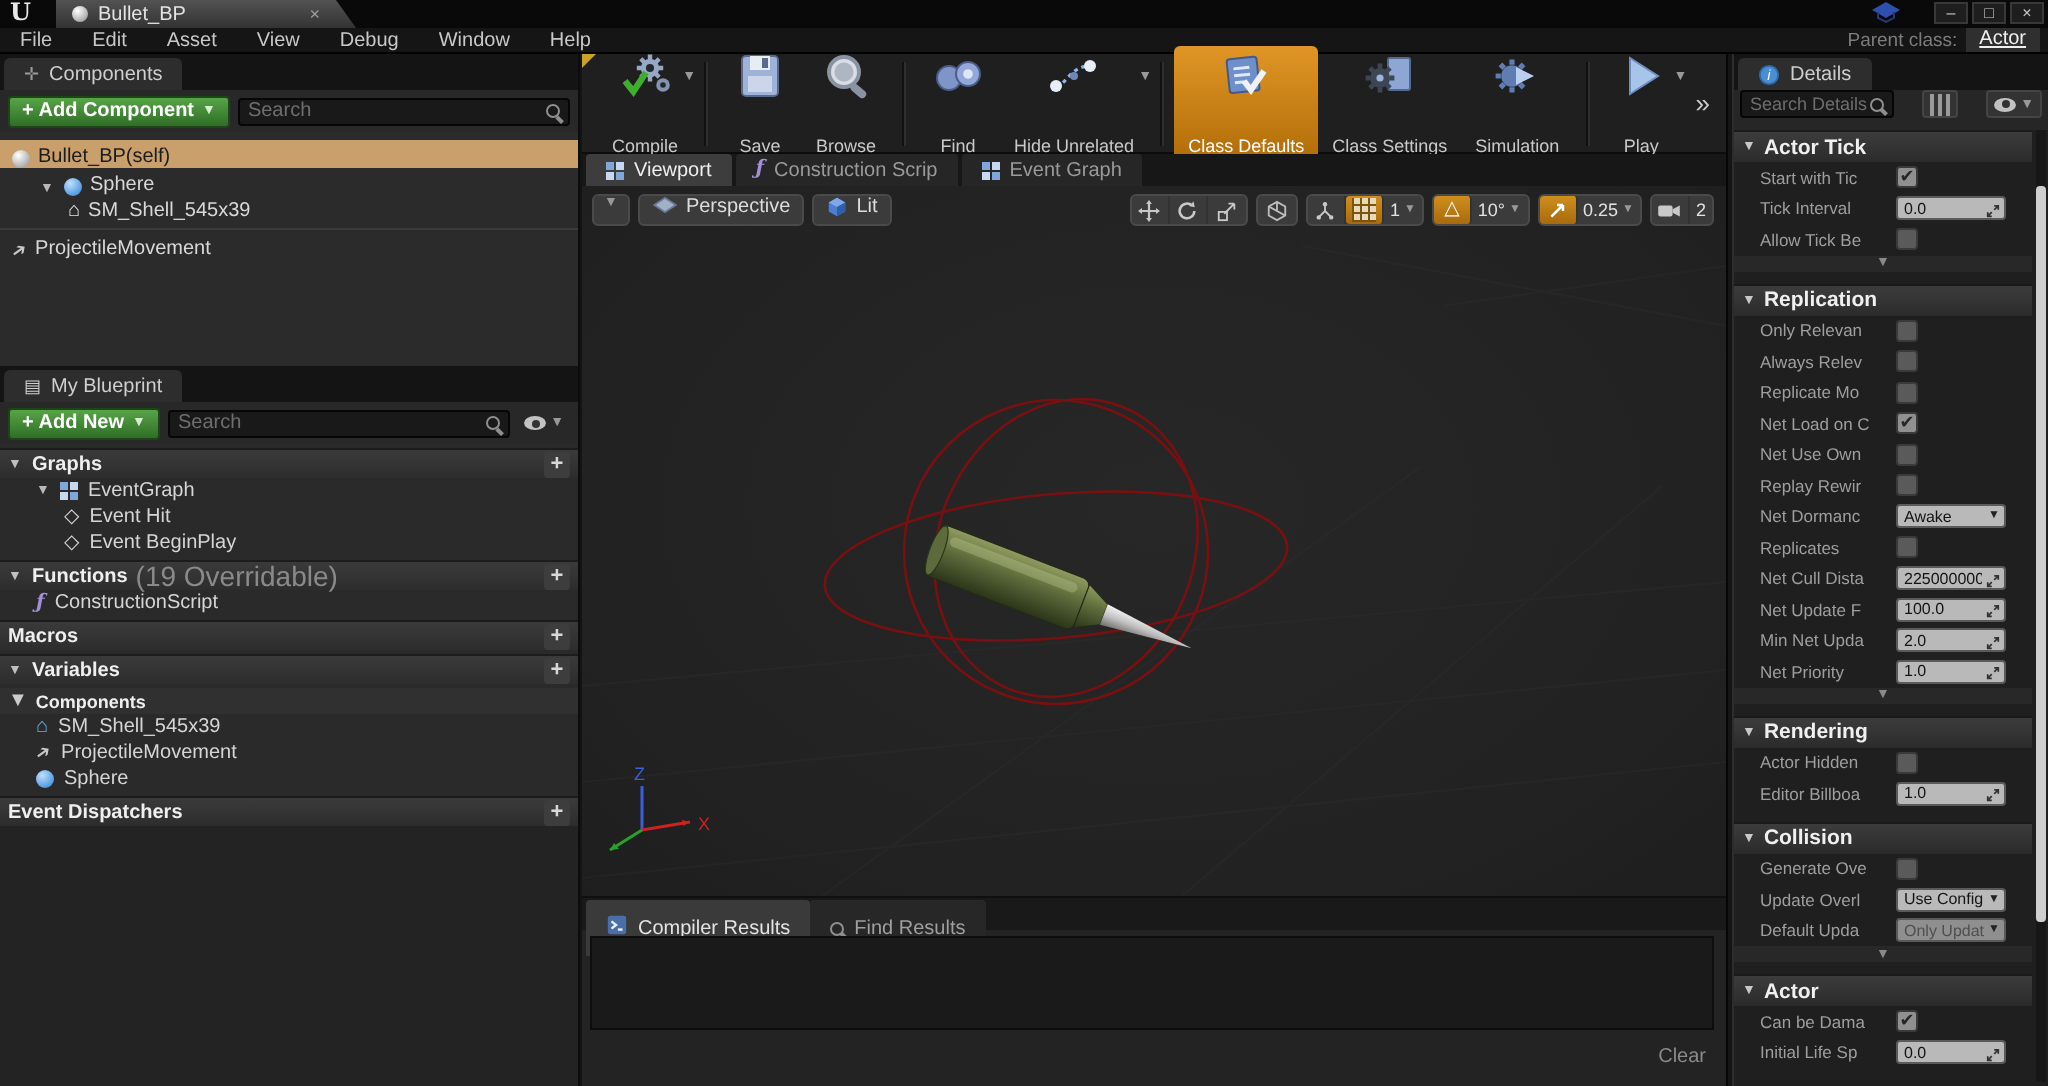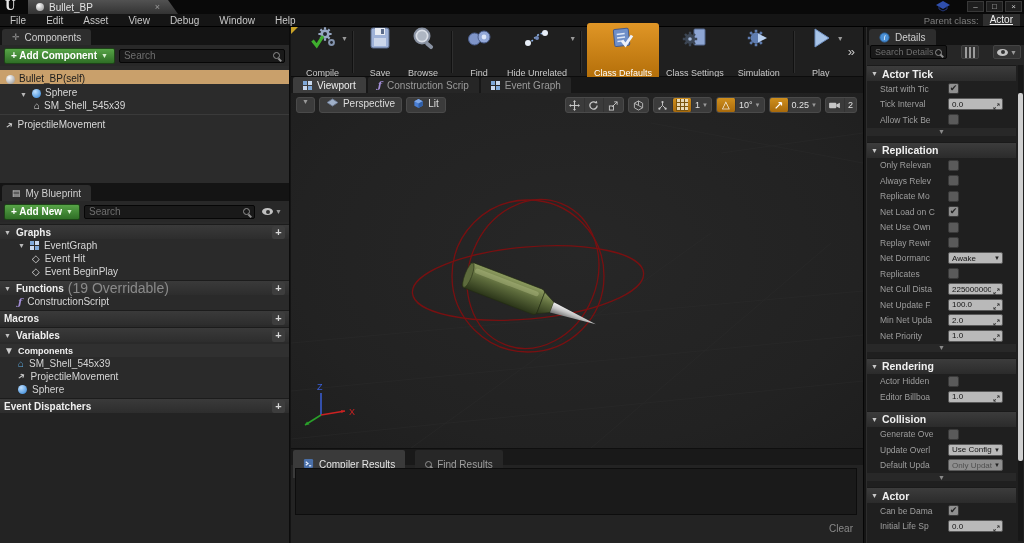--- a/index.html
+++ b/index.html
@@ -95,21 +95,21 @@
   .vbtn-sm:last-child{border-right:none;}
   .vbtn-sm.orange{background:linear-gradient(#cf8f1d,#a86a0c);border-radius:2px;color:#fff;}
   .vnum{font-size:9px;color:#e2e2e2;padding:0 3px;display:inline-flex;align-items:center;gap:2px;}
   .vnum .caret{font-size:6px;}
   .grid-ico{width:12px;height:12px;background-color:#e8d9b8;background-image:repeating-linear-gradient(0deg,#7a5510 0 1px,transparent 1px 4px),repeating-linear-gradient(90deg,#7a5510 0 1px,transparent 1px 4px);}
   .tri-glyph{font-size:10px;color:#fff;line-height:1;}
 
   
   .bottom-panel{position:absolute;left:0;top:421px;width:572px;height:95px;background:#232323;border-top:1px solid #0f0f0f;}
   .bp-tabbar{height:16px;background:#191919;display:flex;padding:1px 0 0 2px;}
-  .btab{display:inline-flex;align-items:center;gap:5px;padding:0 10px;margin-right:10px;height:28px;background:#272727;color:#9f9f9f;border-radius:2px 2px 0 0;text-decoration:underline;}
+  .btab{display:inline-flex;align-items:center;gap:5px;padding:0 10px;margin-right:0;height:28px;background:#272727;color:#9f9f9f;border-radius:2px 2px 0 0;text-decoration:underline;}
   .btab.active{background:#3a3a3a;color:#e4e4e4;}
   .bp-content{position:absolute;left:4px;top:19px;width:562px;height:47px;background:#1a1a1a;border:1px solid #0d0d0d;}
   .bp-clear{position:absolute;right:10px;bottom:9px;color:#8a8a8a;font-size:10px;}
 
   
   .v-divider{position:absolute;left:863px;top:27px;width:4px;height:516px;background:#151515;border-left:1px solid #060606;border-right:1px solid #2d2d2d;}
   .right-panel{position:absolute;left:867px;top:27px;width:157px;height:516px;background:#1f1f1f;display:flex;flex-direction:column;}
   .rp-toolbar{height:20px;background:#262626;display:flex;align-items:flex-start;gap:14px;padding:0 3px;}
   .sm-btn{height:14px;display:inline-flex;align-items:center;justify-content:center;gap:2px;background:#333;border:1px solid #444;border-radius:2px;padding:0 3px;}
   .details-list{flex:1;overflow:hidden;padding-right:8px;position:relative;}

